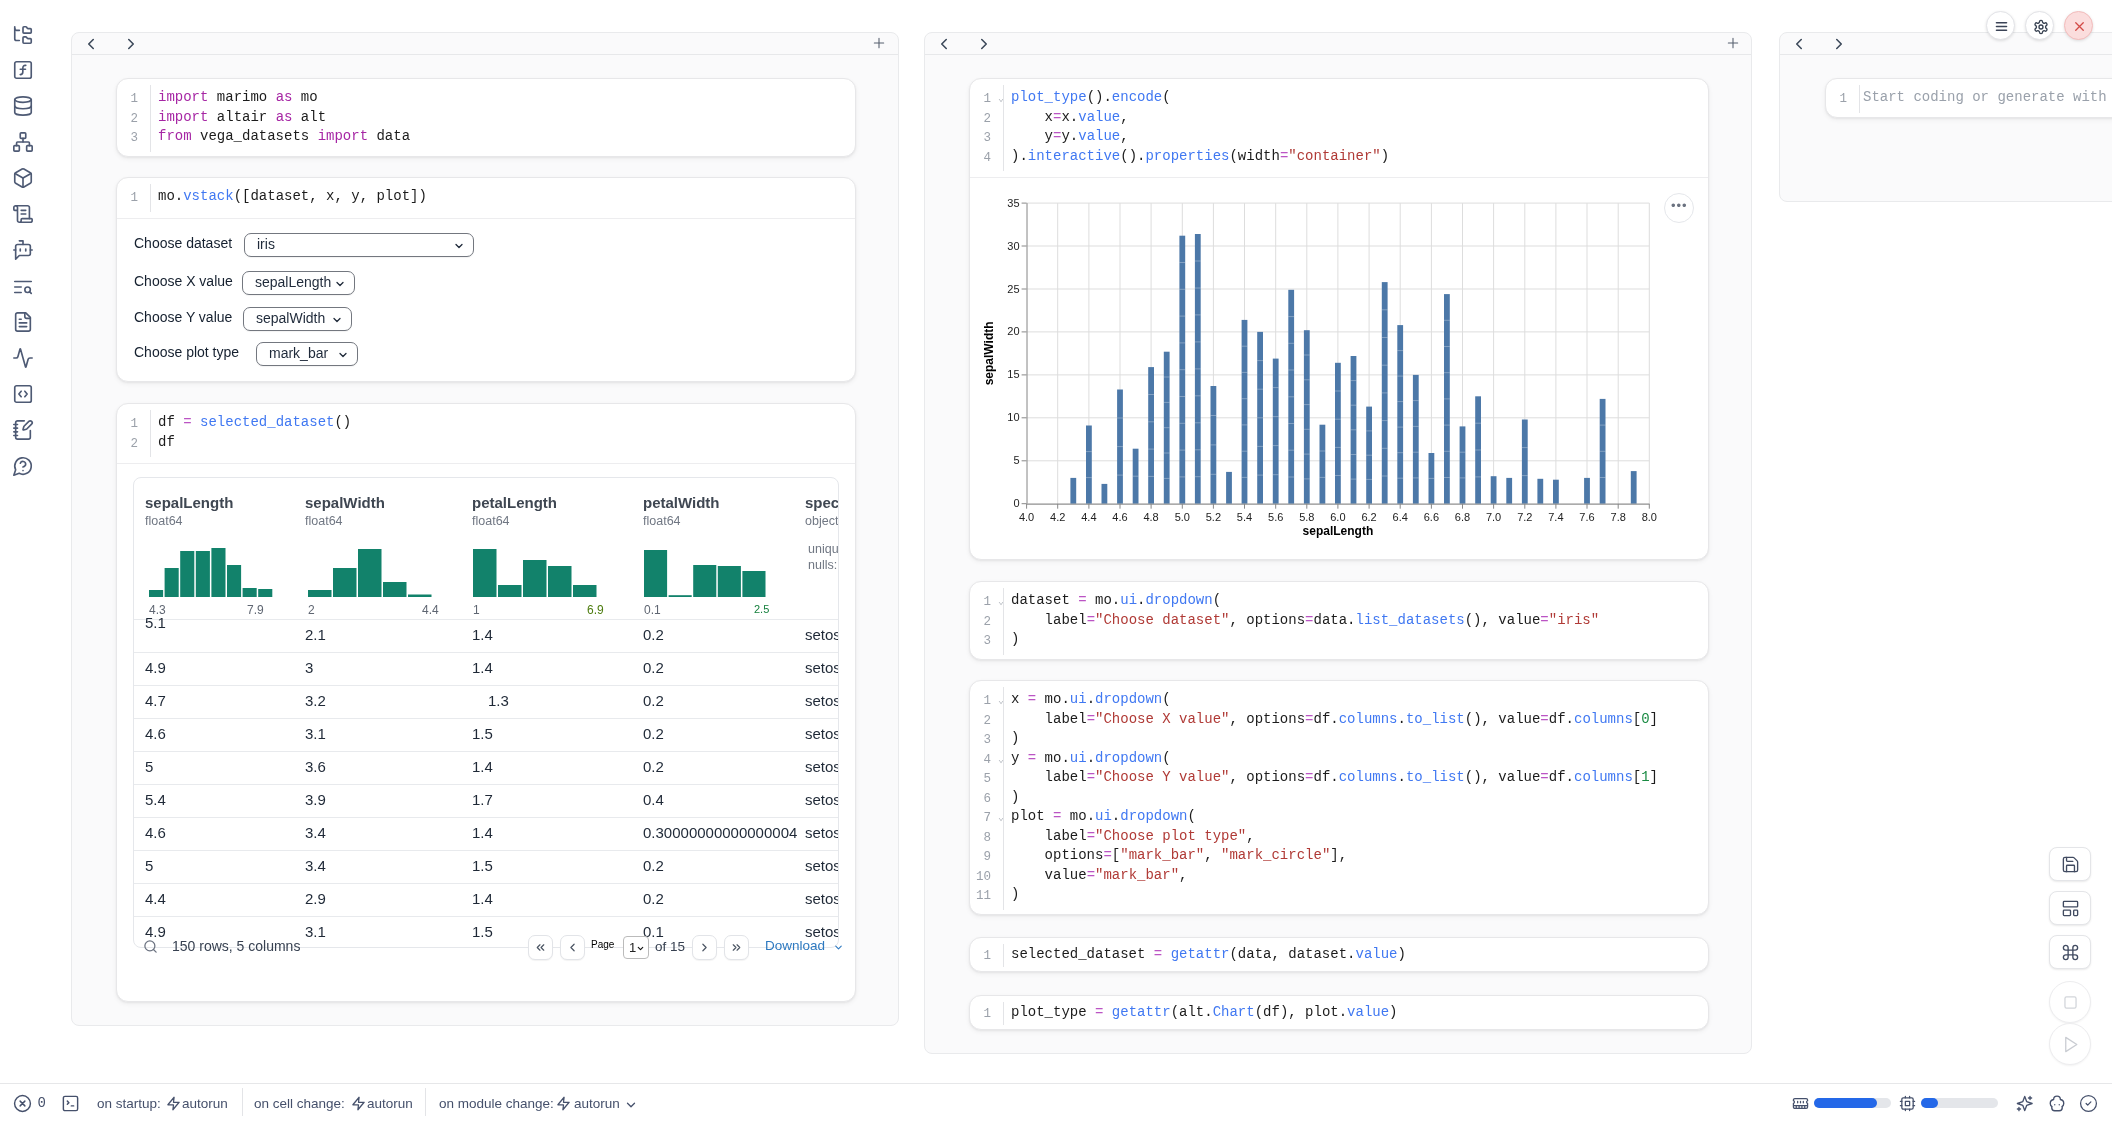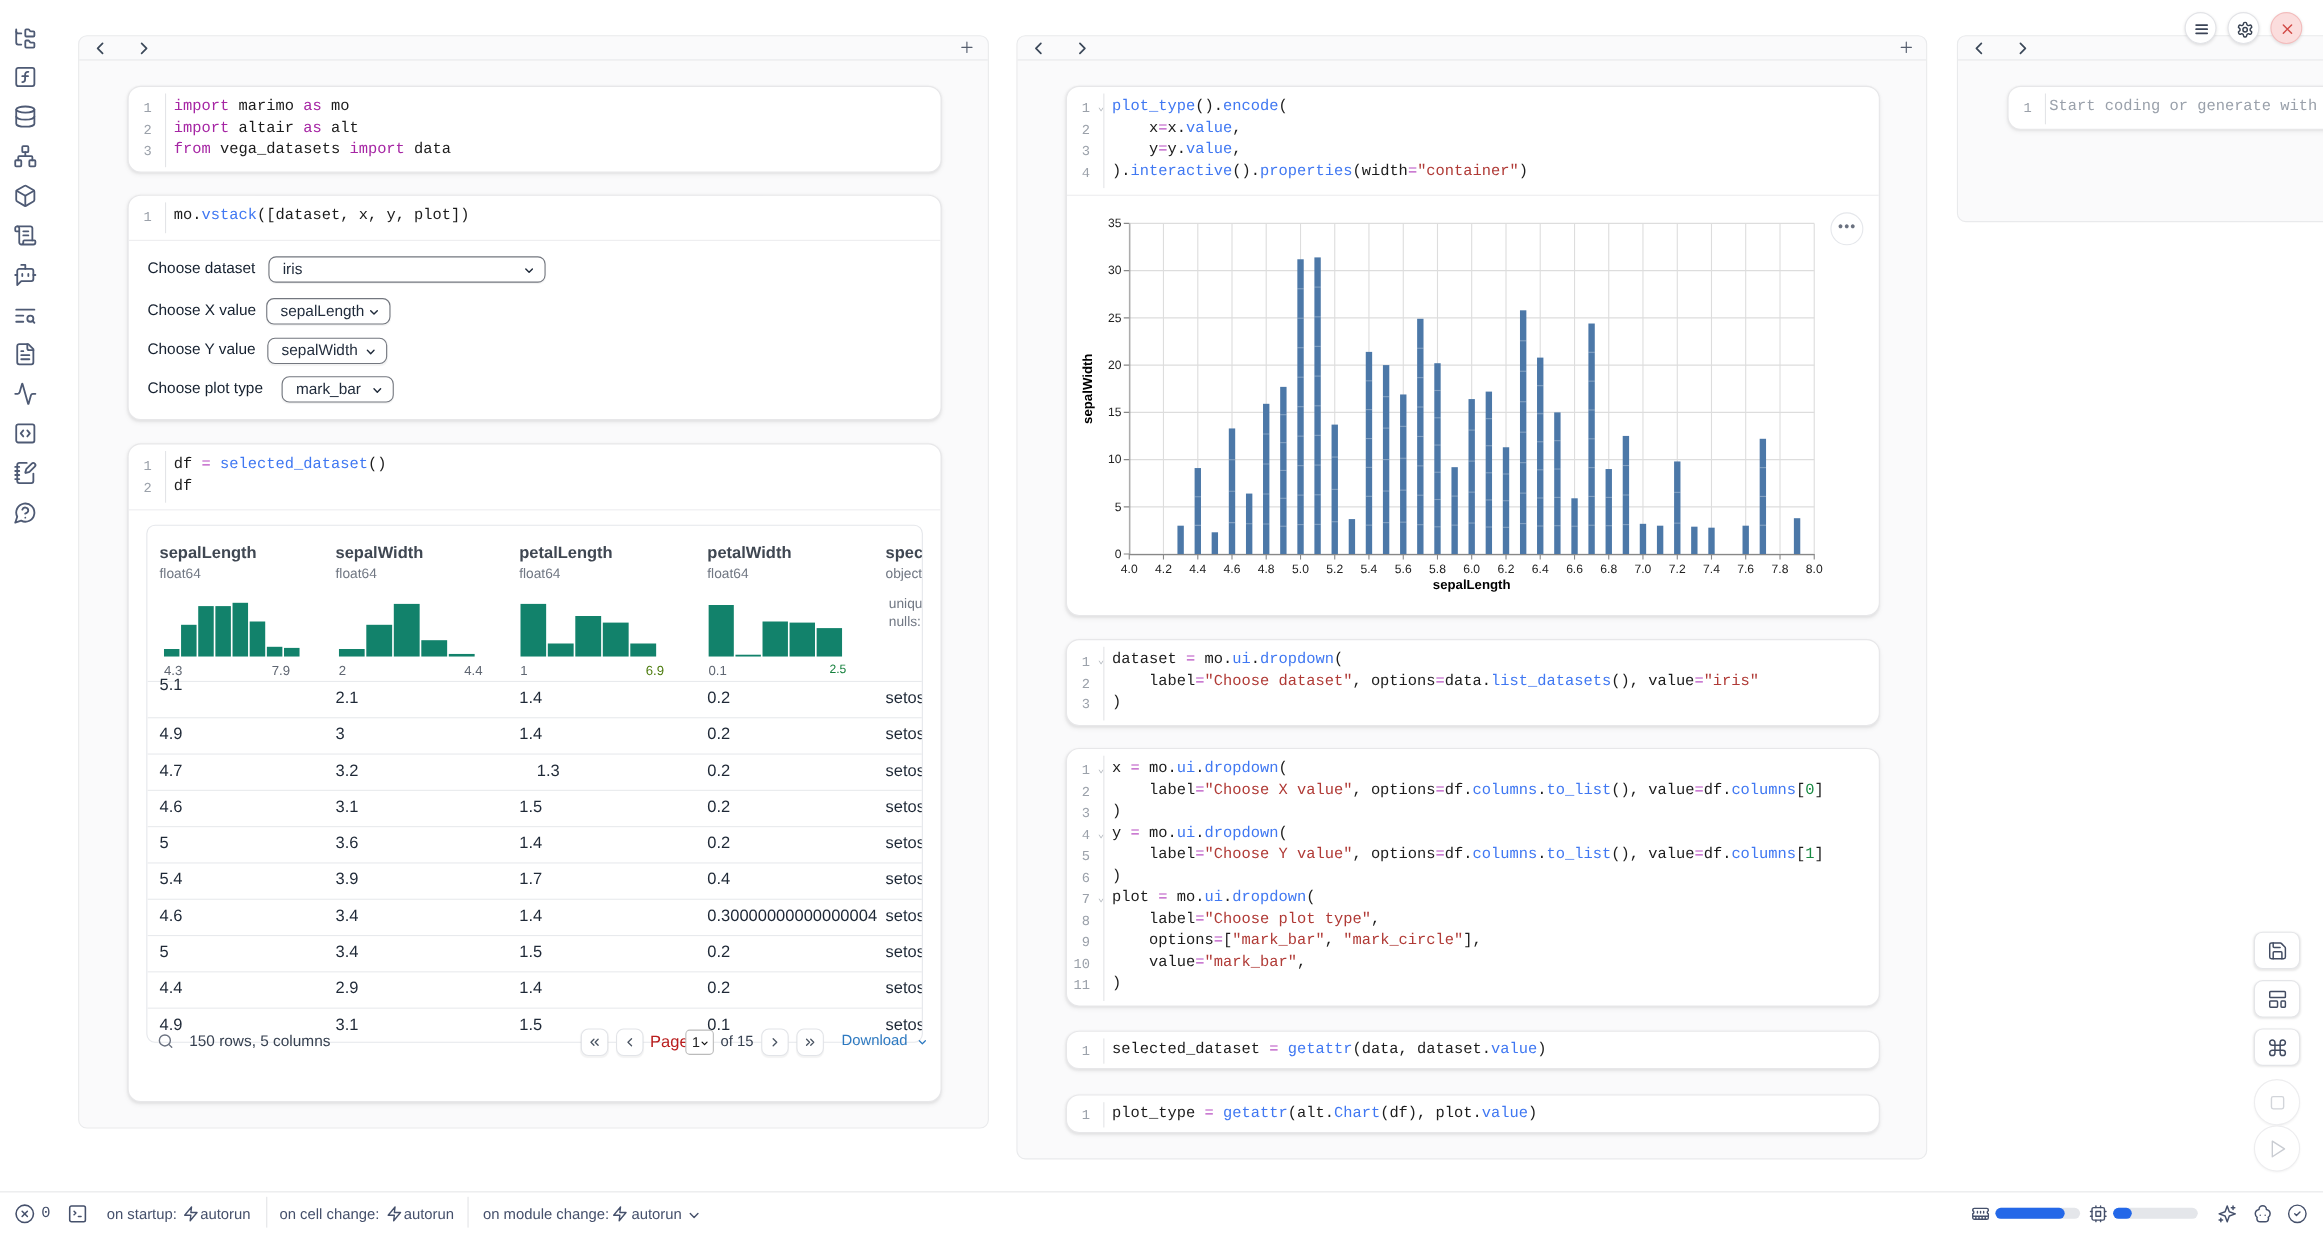--- a/index.html
+++ b/index.html
@@ -141,21 +141,21 @@
 <div class="cl"><span class="ln">3</span><span class="cd"><span class="k">from</span> vega_datasets <span class="k">import</span> data</span></div>
 </div>
   </div>
 <div class="cell" style="left:116px;top:177px;width:740px;height:205px">
 <div class="codes">
 <div class="cl"><span class="ln">1</span><span class="cd">mo.<span class="f">vstack</span>([dataset, x, y, plot])</span></div>
 </div>
     <div class="divid"></div>
     <div style="position:relative">
 <div class="olabel" style="left:17px;top:16px">Choose dataset</div>
-<div class="sel" style="left:127px;top:14px;width:252px">iris<svg width="12" height="12" viewBox="0 0 24 24" stroke="#1f2a3a" stroke-width="2.6" fill="none" stroke-linecap="round" stroke-linejoin="round">
+<div class="sel" style="left:127px;top:14px;width:230px">iris<svg width="12" height="12" viewBox="0 0 24 24" stroke="#1f2a3a" stroke-width="2.6" fill="none" stroke-linecap="round" stroke-linejoin="round">
           <path d="m6 9 6 6 6-6"></path>
         </svg></div>
 <div class="olabel" style="left:17px;top:54px">Choose X value</div>
 <div class="sel" style="left:125px;top:52px;width:113px">sepalLength<svg width="12" height="12" viewBox="0 0 24 24" stroke="#1f2a3a" stroke-width="2.6" fill="none" stroke-linecap="round" stroke-linejoin="round">
           <path d="m6 9 6 6 6-6"></path>
         </svg></div>
 <div class="olabel" style="left:17px;top:90px">Choose Y value</div>
 <div class="sel" style="left:126px;top:88px;width:109px">sepalWidth<svg width="12" height="12" viewBox="0 0 24 24" stroke="#1f2a3a" stroke-width="2.6" fill="none" stroke-linecap="round" stroke-linejoin="round">
           <path d="m6 9 6 6 6-6"></path>
         </svg></div>
@@ -293,21 +293,21 @@
       </svg>
 <div style="position:absolute;left:29px;top:2px;font-size:14px;color:#374151">150 rows, 5 columns</div>
 <div style="position:absolute;left:385px;top:-1px;width:25px;height:25px;border:1px solid #e2e4e8;border-radius:7px;background:#fff;box-shadow:0 1px 1px rgba(0,0,0,.05)"></div>
       <svg width="13" height="13" viewBox="0 0 24 24" style="position:absolute;left:391px;top:5px" stroke="#4b5563" stroke-width="2.2" fill="none" stroke-linecap="round" stroke-linejoin="round">
         <path d="m11 17-5-5 5-5M18 17l-5-5 5-5"></path>
       </svg>
 <div style="position:absolute;left:417px;top:-1px;width:25px;height:25px;border:1px solid #e2e4e8;border-radius:7px;background:#fff;box-shadow:0 1px 1px rgba(0,0,0,.05)"></div>
       <svg width="13" height="13" viewBox="0 0 24 24" style="position:absolute;left:423px;top:5px" stroke="#4b5563" stroke-width="2.2" fill="none" stroke-linecap="round" stroke-linejoin="round">
         <path d="m15 18-6-6 6-6"></path>
       </svg>
-<div style="position:absolute;left:448px;top:3px;font-size:15px;color:#b91c1c">Page</div>
+<div style="position:absolute;left:448px;top:3px;font-size:10px;color:#000000">Page</div>
 <div style="position:absolute;left:480px;top:0px;width:26px;height:23px;border:1px solid #bbb;border-radius:4px;background:#fff;font-size:13px;color:#222;line-height:21px;padding-left:5px">1<svg width="9" height="9" viewBox="0 0 24 24" style="position:absolute;right:3px;top:7px" stroke="#111" stroke-width="3" fill="none" stroke-linecap="round" stroke-linejoin="round">
           <path d="m6 9 6 6 6-6"></path>
         </svg></div>
 <div style="position:absolute;left:512px;top:3px;font-size:13.5px;color:#374151">of 15</div>
 <div style="position:absolute;left:549px;top:-1px;width:25px;height:25px;border:1px solid #e2e4e8;border-radius:7px;background:#fff;box-shadow:0 1px 1px rgba(0,0,0,.05)"></div>
       <svg width="13" height="13" viewBox="0 0 24 24" style="position:absolute;left:555px;top:5px" stroke="#4b5563" stroke-width="2.2" fill="none" stroke-linecap="round" stroke-linejoin="round">
         <path d="m9 18 6-6-6-6"></path>
       </svg>
 <div style="position:absolute;left:581px;top:-1px;width:25px;height:25px;border:1px solid #e2e4e8;border-radius:7px;background:#fff;box-shadow:0 1px 1px rgba(0,0,0,.05)"></div>
       <svg width="13" height="13" viewBox="0 0 24 24" style="position:absolute;left:587px;top:5px" stroke="#4b5563" stroke-width="2.2" fill="none" stroke-linecap="round" stroke-linejoin="round">

